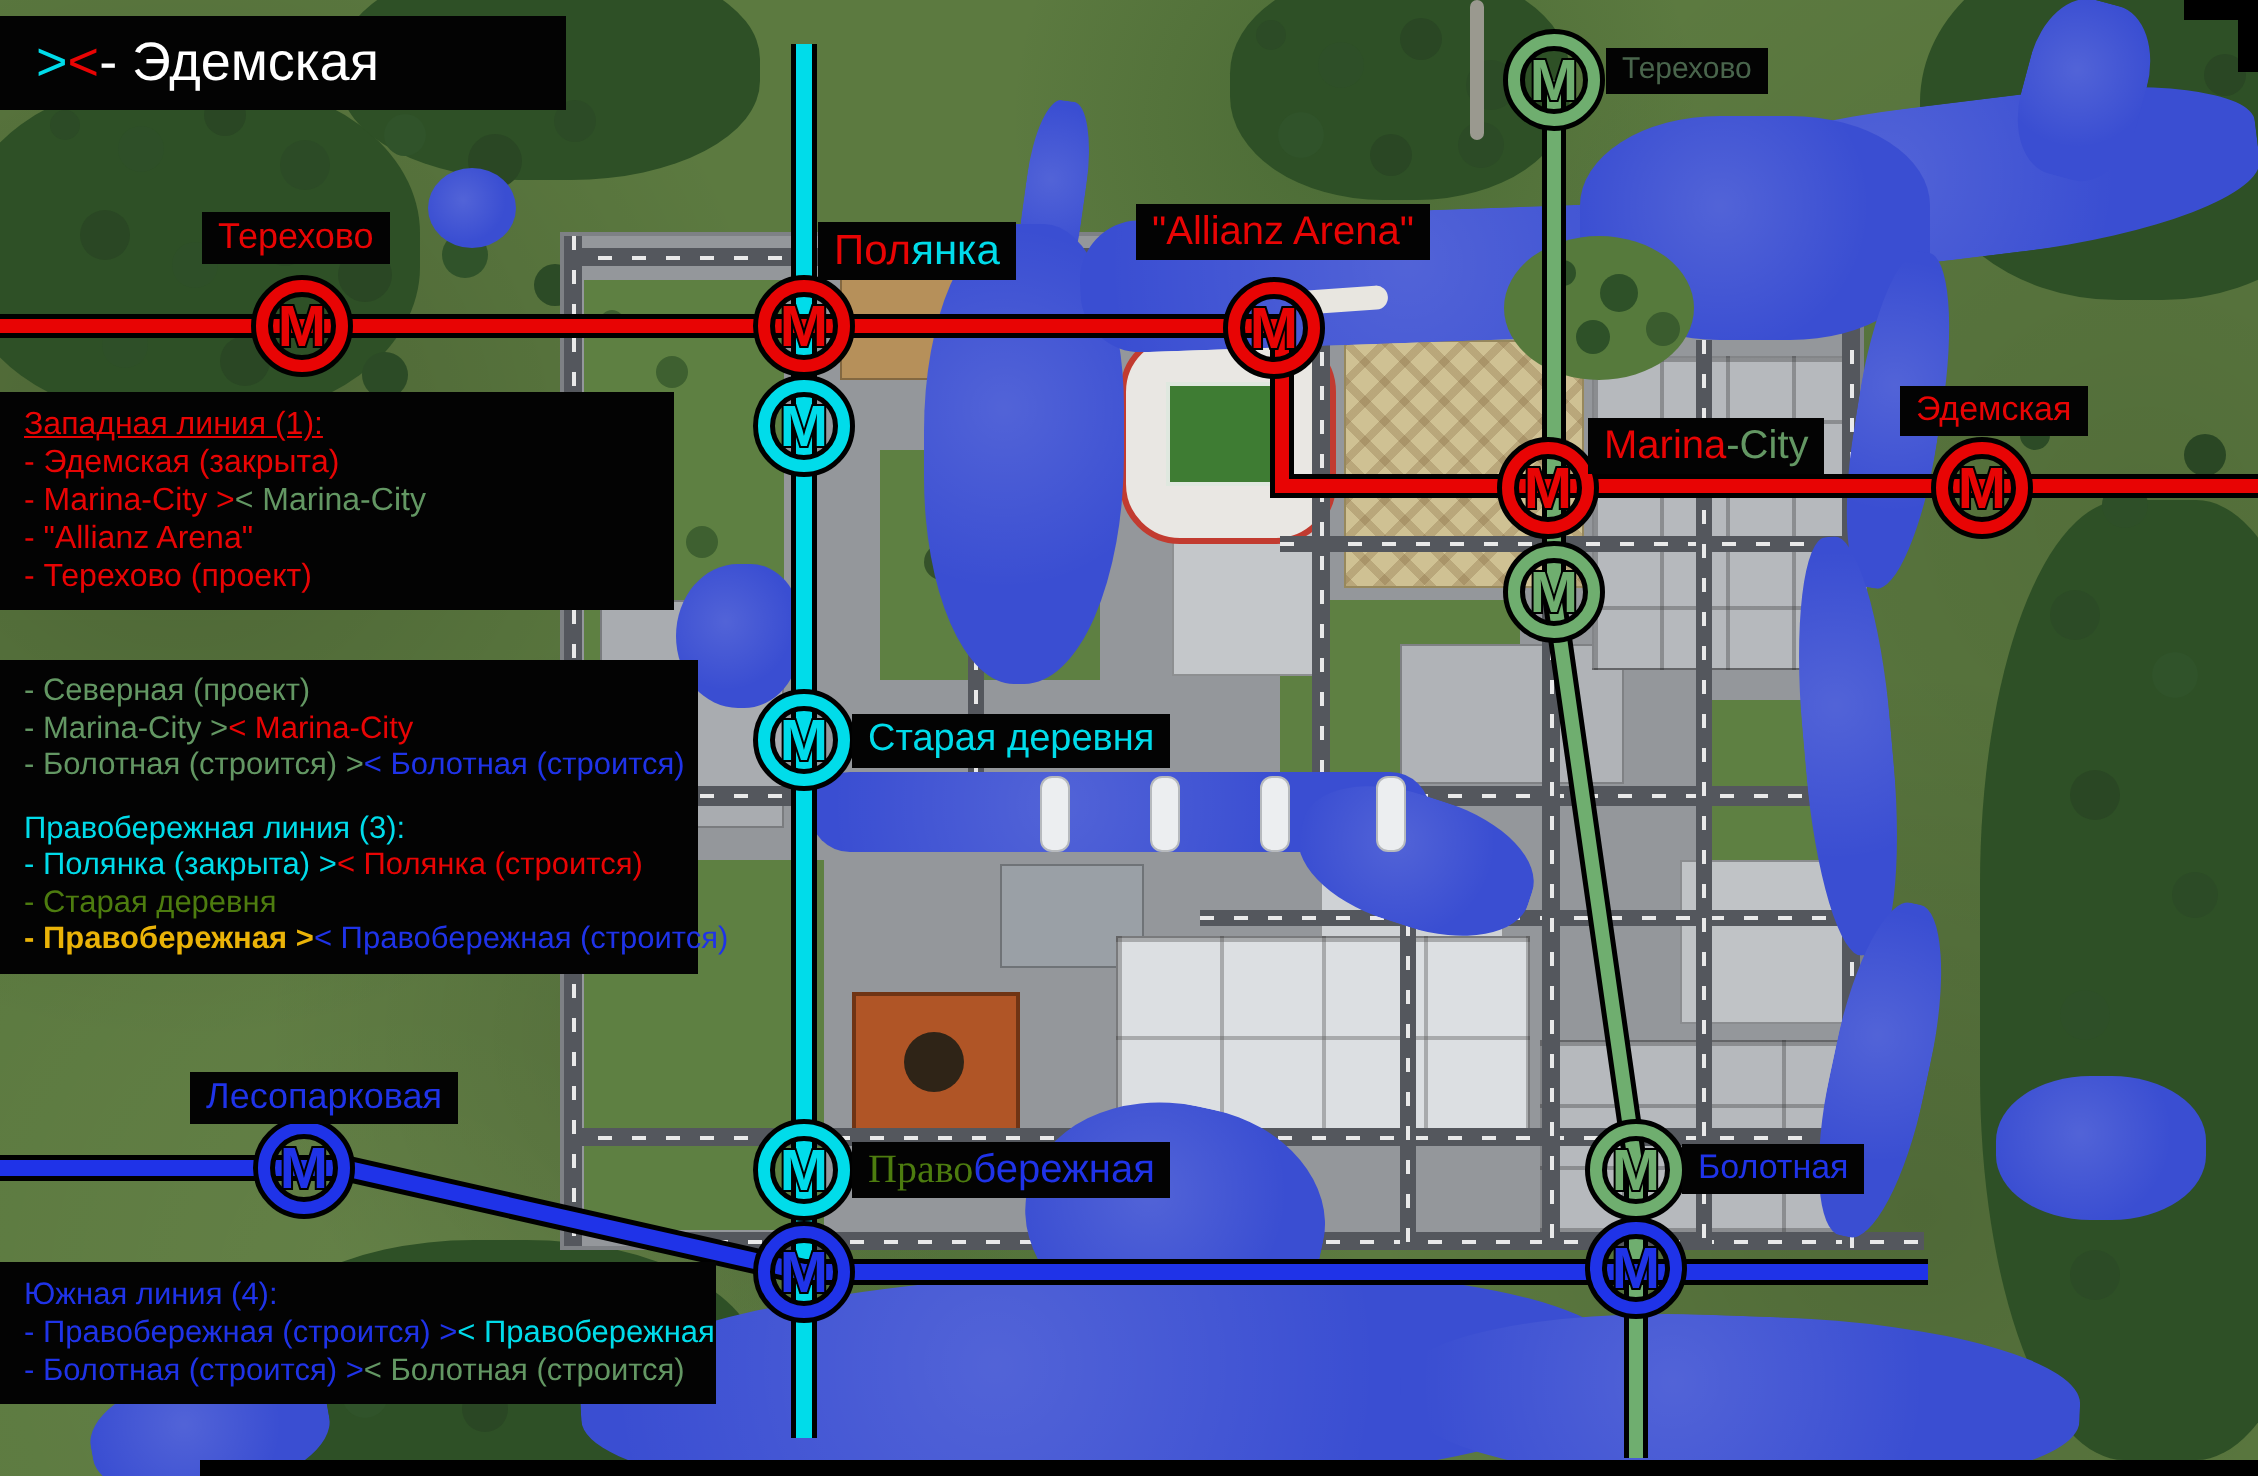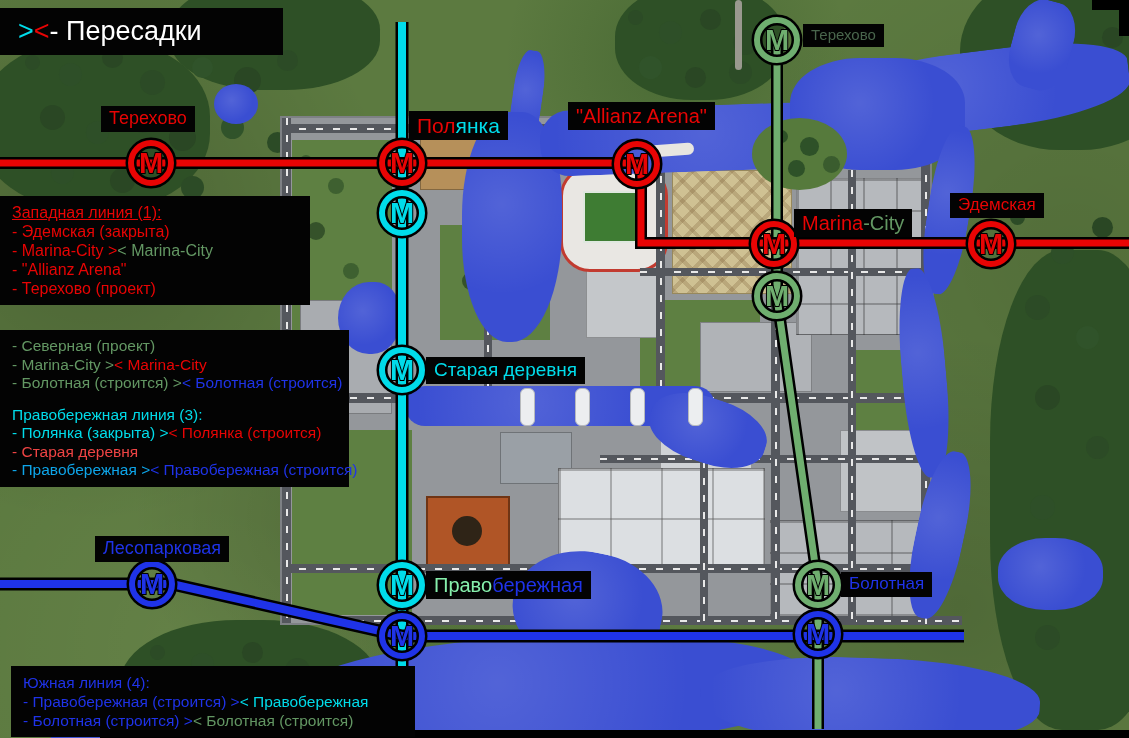--- a/index.html
+++ b/index.html
@@ -230,47 +230,47 @@
   </svg>
 
   <div class="stl" style="left:101px;top:106px;font-size:18px;"><span style="color: rgb(232, 4, 4);">Терехово</span></div>
   <div class="stl" style="left:409px;top:111px;font-size:21px;"><span style="color: rgb(232, 4, 4);">Пол</span><span style="color: rgb(0, 220, 234);">янка</span></div>
   <div class="stl" style="left:568px;top:102px;font-size:20px;"><span style="color: rgb(232, 4, 4);">"Allianz Arena"</span></div>
   <div class="stl" style="left:803px;top:24px;font-size:15px;"><span style="color: rgb(73, 101, 76);">Терехово</span></div>
   <div class="stl" style="left:794px;top:209px;font-size:20px;"><span style="color: rgb(232, 4, 4);">Marina</span><span style="color: rgb(99, 151, 99);">-City</span></div>
   <div class="stl" style="left:950px;top:193px;font-size:17px;"><span style="color: rgb(232, 4, 4);">Эдемская</span></div>
   <div class="stl" style="left:95px;top:536px;font-size:18px;"><span style="color: rgb(31, 51, 232);">Лесопарковая</span></div>
   <div class="stl" style="left:426px;top:357px;font-size:19px;"><span style="color: rgb(0, 220, 234);">Старая деревня</span></div>
-  <div class="stl" style="left:426px;top:571px;font-size:20px;"><span style="color: #86efac;">Право</span><span style="color: rgb(31, 51, 232);">бережная</span></div>
+  <div class="stl" style="left:426px;top:571px;font-size:20px;"><span style="color: #4d7c0f; font-family: Liberation Serif, serif;">Право</span><span style="color: rgb(31, 51, 232);">бережная</span></div>
   <div class="stl" style="left:841px;top:572px;font-size:17px;"><span style="color: rgb(31, 51, 232);">Болотная</span></div>
 
   <div class="ttl" style="left:0;top:8px;width:283px;height:47px;font-size:27px;padding-left:18px;box-sizing:border-box;">
       <span style="color: rgb(0, 220, 234);">&gt;</span>
       <span style="color: rgb(232, 4, 4);">&lt;</span>
-      <span style="color: rgb(255, 255, 255);"> - Пересадки</span>
+      <span style="color: rgb(255, 255, 255);"> - Эдемская</span>
     </div>
 
-  <div class="lg" style="left:0;top:196px;width:310px;font-size:16px;line-height:19px;box-sizing:border-box;">
+  <div class="lg" style="left:0;top:196px;width:337px;font-size:16px;line-height:19px;box-sizing:border-box;">
     <span class="lg-title u" style="color: rgb(232, 4, 4);">Западная линия (1):</span>
     <span class="lg-row"><span style="color: rgb(232, 4, 4);">- Эдемская (закрыта)</span></span>
     <span class="lg-row"><span style="color: rgb(232, 4, 4);">- Marina-City &gt;</span><span style="color: rgb(99, 151, 99);">&lt; Marina-City</span></span>
     <span class="lg-row"><span style="color: rgb(232, 4, 4);">- "Allianz Arena"</span></span>
     <span class="lg-row"><span style="color: rgb(232, 4, 4);">- Терехово (проект)</span></span>
   </div>
 
   <div class="lg" style="left:0;top:330px;width:349px;font-size:15.5px;line-height:18.5px;box-sizing:border-box;">
     <span class="lg-row"><span style="color: rgb(99, 151, 99);">- Северная (проект)</span></span>
     <span class="lg-row"><span style="color: rgb(99, 151, 99);">- Marina-City &gt;</span><span style="color: rgb(232, 4, 4);">&lt; Marina-City</span></span>
     <span class="lg-row"><span style="color: rgb(99, 151, 99);">- Болотная (строится) &gt;</span><span style="color: rgb(31, 51, 232);">&lt; Болотная (строится)</span></span>
     <span class="lg-row" style="height:13px;display:block;"></span>
     <span class="lg-title" style="color: rgb(0, 220, 234);">Правобережная линия (3):</span>
     <span class="lg-row"><span style="color: rgb(0, 220, 234);">- Полянка (закрыта) &gt;</span><span style="color: rgb(232, 4, 4);">&lt; Полянка (строится)</span></span>
-    <span class="lg-row"><span style="color: #ef4444;">- Старая деревня</span></span>
-    <span class="lg-row"><span style="color: #0ea5e9;">- Правобережная &gt;</span><span style="color: rgb(31, 51, 232);">&lt; Правобережная (строится)</span></span>
-  </div>
-
-  <div class="lg" style="left:0;top:666px;width:404px;font-size:15.5px;line-height:19px;box-sizing:border-box;margin-left:11px;">
+    <span class="lg-row"><span style="color: #4d7c0f;">- Старая деревня</span></span>
+    <span class="lg-row"><span style="color: #eab308; font-weight: bold;">- Правобережная &gt;</span><span style="color: rgb(31, 51, 232);">&lt; Правобережная (строится)</span></span>
+  </div>
+
+  <div class="lg" style="left:0;top:631px;width:358px;font-size:15.5px;line-height:19px;box-sizing:border-box;">
     <span class="lg-title" style="color: rgb(31, 51, 232);">Южная линия (4):</span>
     <span class="lg-row"><span style="color: rgb(31, 51, 232);">- Правобережная (строится) &gt;</span><span style="color: rgb(0, 220, 234);">&lt; Правобережная</span></span>
     <span class="lg-row"><span style="color: rgb(31, 51, 232);">- Болотная (строится) &gt;</span><span style="color: rgb(99, 151, 99);">&lt; Болотная (строится)</span></span>
   </div>
 
 </div>
 
 </body></html>

